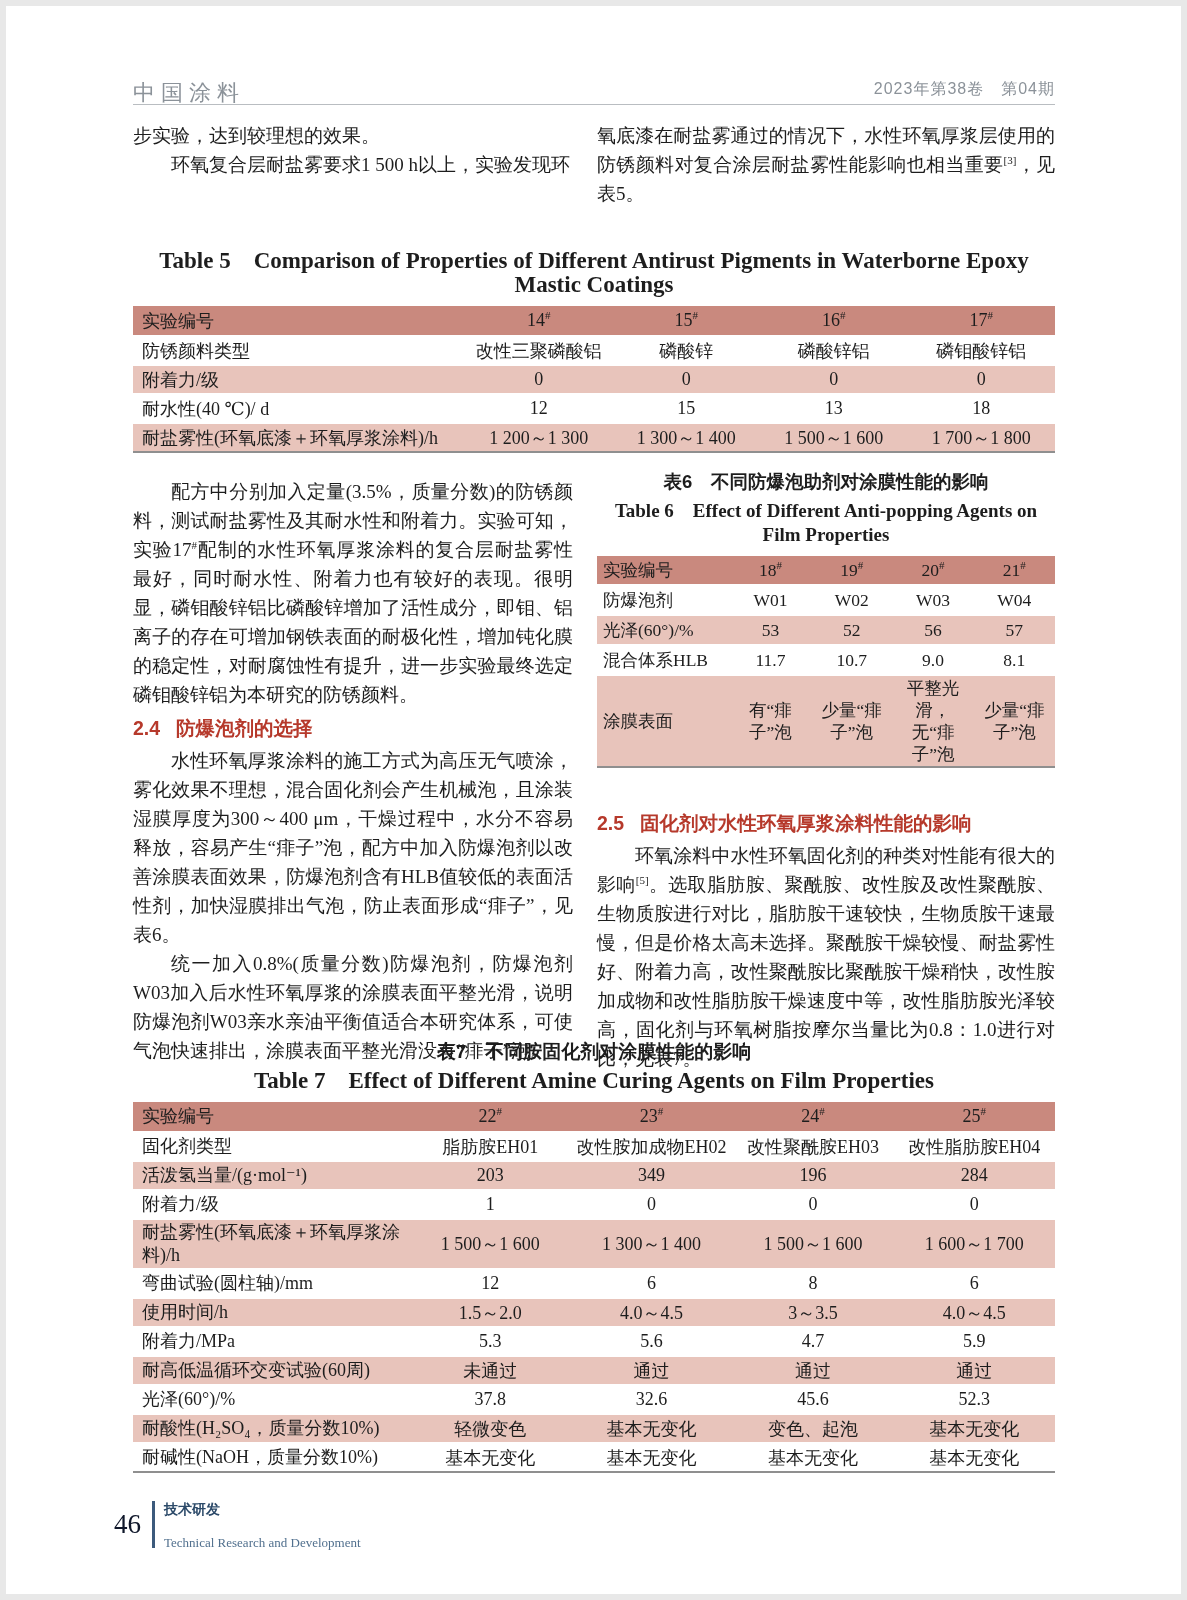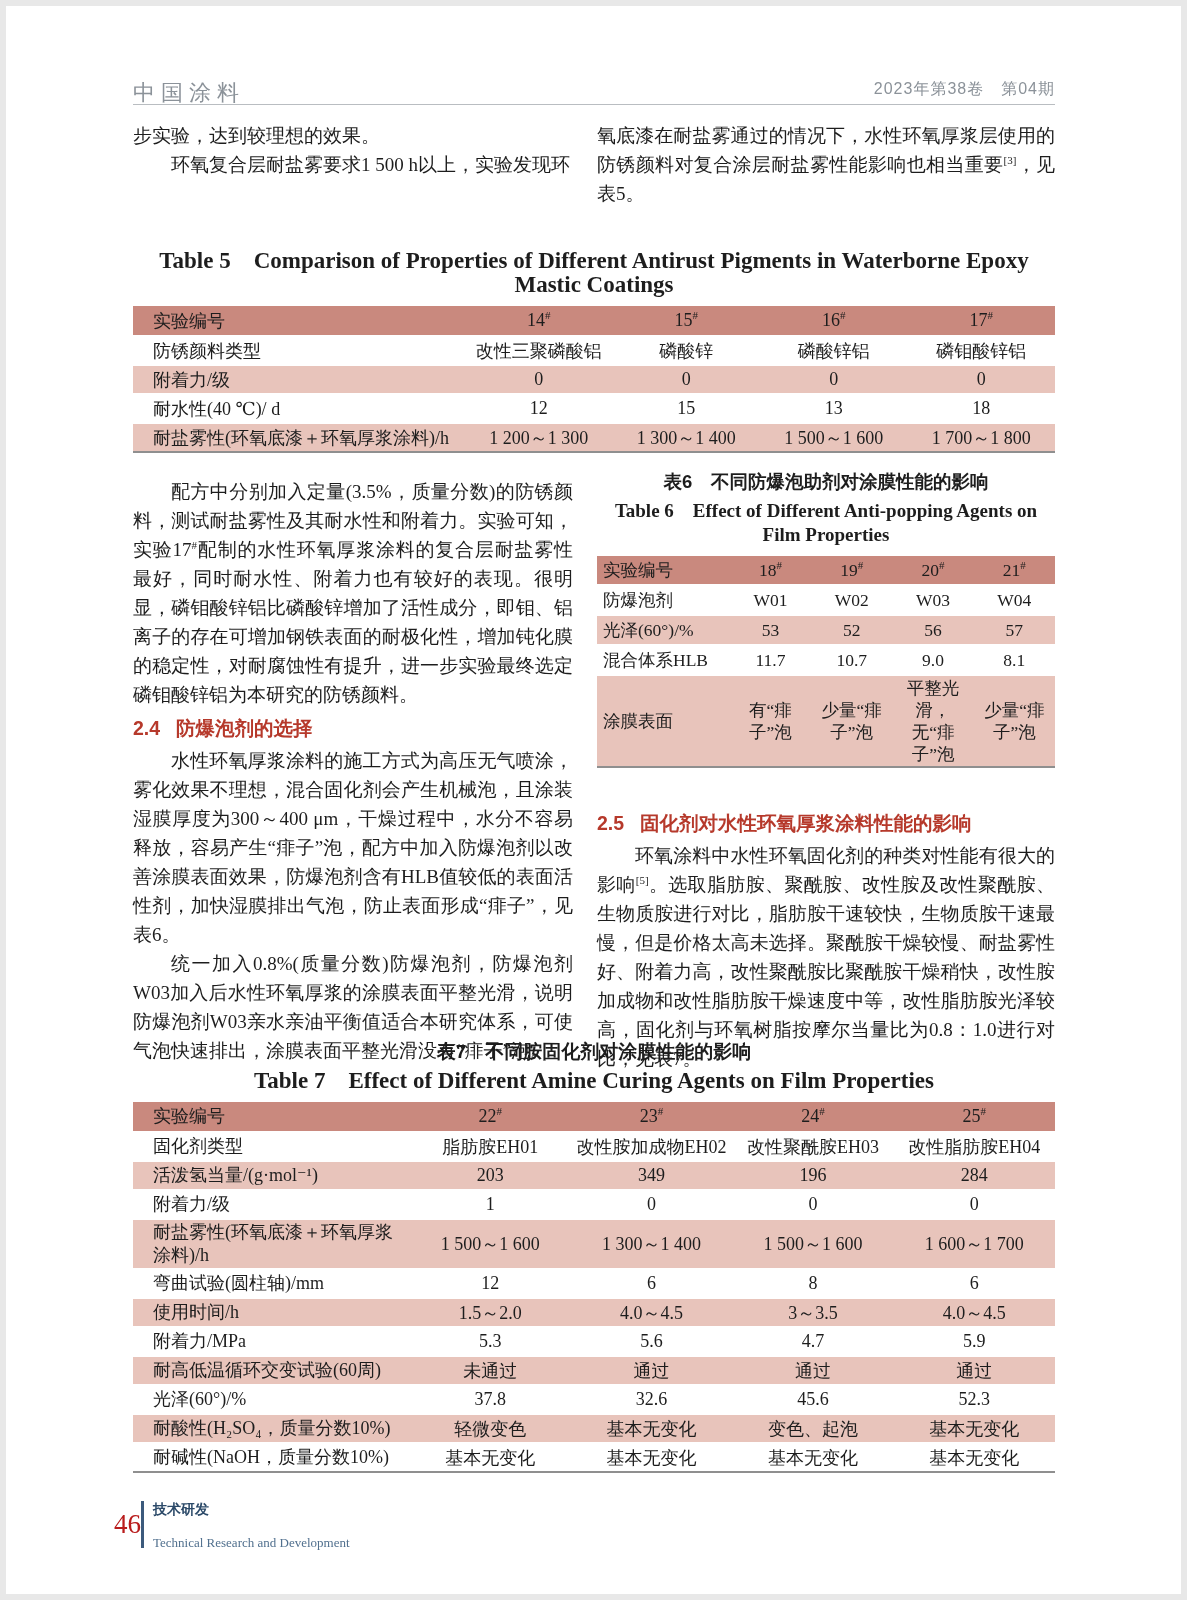--- a/index.html
+++ b/index.html
@@ -36,37 +36,37 @@
   .tablewrap5 { position:absolute; left:133px; top:244px; width:922px; }
   .tablewrap7 { position:absolute; left:133px; top:1040px; width:922px; }
   .tbl-title-zh { text-align:center; font-family:"Liberation Sans","DejaVu Sans",sans-serif;
                   font-weight:700; font-size:19px; line-height:24px; }
   .tbl-title-en { text-align:center; font-weight:700; font-size:23px; line-height:24px; margin-top:5px; }
   .tbl { margin-top:9px; border-bottom:2px solid #8f8f8f; font-size:18px; }
   .row { display:flex; align-items:center; margin-top:2px; min-height:27px; }
   .row.hdr { background:#c9897e; min-height:29px; }
   .row.alt { background:#e8c4bb; }
   .row.tall { min-height:48px; }
-  .lc { text-align:left; padding:1px 4px 1px 20px; }
+  .lc { text-align:left; padding:1px 4px 1px 9px; }
   .dc { text-align:center; padding:1px 2px; }
   .t5 .lc { width:36%; } .t5 .dc { width:16%; }
   .t7 .lc { width:30%; line-height:23px; } .t7 .dc { width:17.5%; }
 
   .t6blk .tbl-title-zh { font-size:18.5px; }
   .t6blk .tbl-title-en { font-size:19px; }
   .t6 { font-size:17.5px; }
   .t6 .row { min-height:28px; }
   .t6 .lc { width:29%; padding-left:6px; line-height:22px; }
   .t6 .dc { width:17.75%; line-height:22px; }
   .t6 .row.tall { min-height:50px; }
   .h25 { margin-top:40px; }
 
   
   .footer { position:absolute; left:114px; top:1497px; display:flex; align-items:center; }
-  .pg  { font-size:27px; color:#b91c1c; }
+  .pg  { font-size:27px; color:#0f172a; margin-right:11px; }
   .fbar { width:3px; height:47px; background:#3c5a7c; margin-right:9px; }
   .f-zh { font-family:"Liberation Sans","DejaVu Sans",sans-serif; font-weight:700; font-size:14px;
           color:#2c4a69; line-height:24px; }
   .f-en { font-size:13px; color:#51708e; margin-top:14px; }
 </style>
 </head>
 <body>
 
 <div class="scan-frame"></div>
 

